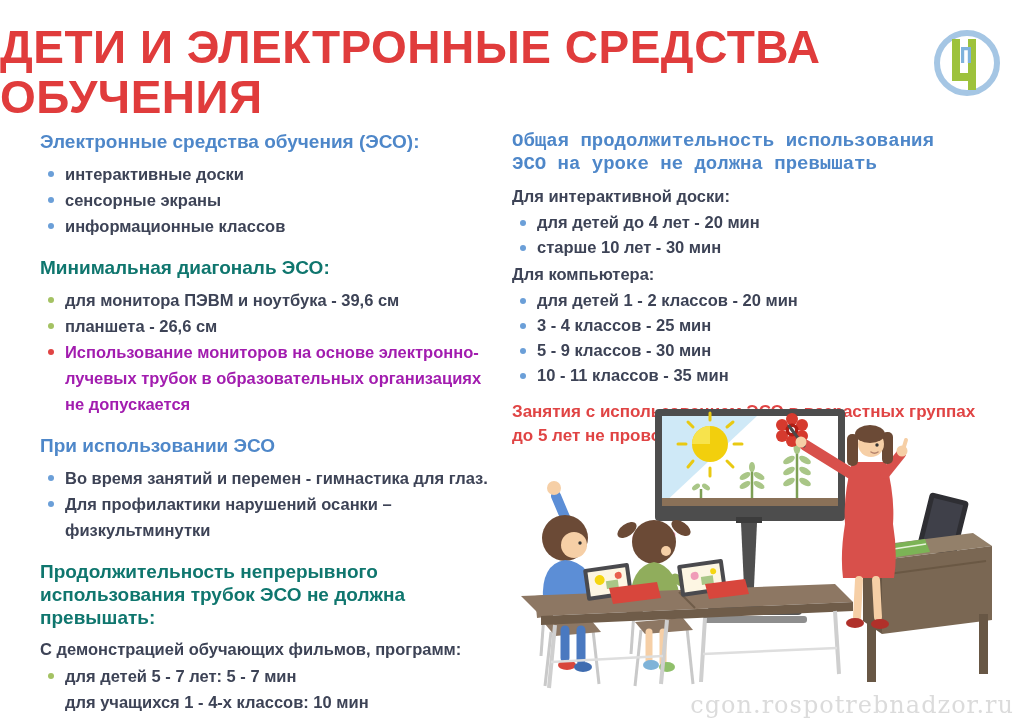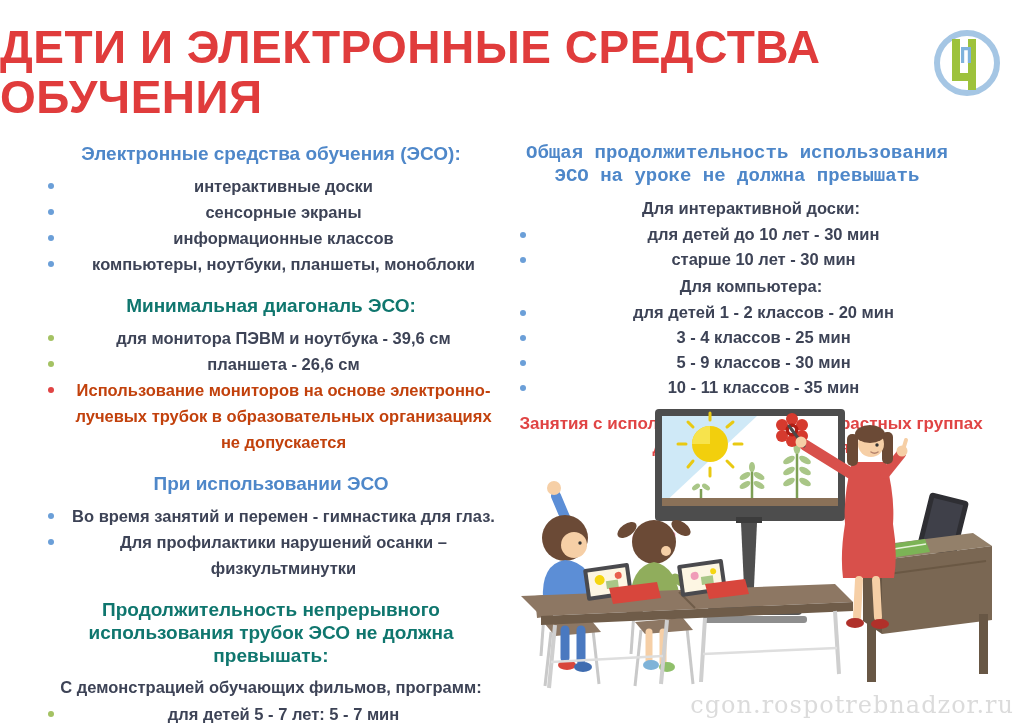--- a/index.html
+++ b/index.html
@@ -11,35 +11,35 @@
   .title{
     position:absolute;top:22px;left:0;width:100%;box-sizing:border-box;padding-right:48px;
     text-align:left;color:#e03c3c;font-weight:800;font-size:46px;line-height:50px;letter-spacing:.5px;
   }
   
   .logo{position:absolute;top:26px;right:20px;width:74px;height:74px;}
   
   .col{position:absolute;top:130px;}
   .col-left{left:40px;width:462px;}
   .col-right{left:512px;width:478px;}
-  .sec{margin:12px 0 17px 0;text-align:center;}
+  .sec{margin:0 0 17px 0;}
   h2.h{margin:0 0 8px 0;font-size:19px;font-weight:800;line-height:23px;}
   .h-blue{color:#4e87c9;}
   .h-green{color:#0f766e;}
   .h-right{max-width:450px;margin-bottom:12px;font-family:Liberation Mono, monospace;}
   ul.list{list-style:none;margin:0 0 2px 0;padding:0;}
   .list li{
     position:relative;padding-left:25px;margin:0;
     font-size:16.5px;font-weight:700;color:#3d4356;line-height:26px;
   }
   .col-right .list li{line-height:25px;}
   .dot{position:absolute;left:8px;top:10px;width:6px;height:6px;border-radius:50%;}
   .list--blue .dot{background:#6b9fd8;}
   .list--green .dot{background:#a4c263;}
-  li.alert{color:#c2410c;}
+  li.alert{color:#a21caf;}
   li.alert .dot{background:#e04444;}
   .sub{margin:0 0 2px 0;font-size:16.5px;font-weight:700;color:#3d4356;line-height:24px;}
   .alert-text{margin:12px 0 0 0;font-size:17px;font-weight:800;color:#e04444;line-height:24px;}
   
   .illu{position:absolute;left:505px;top:403px;width:505px;height:307px;}
   
   .watermark{
     position:absolute;right:10px;bottom:4px;
     font-family:"DejaVu Serif", serif;font-size:24px;letter-spacing:1px;
     color:rgba(125,125,125,0.28);
@@ -67,21 +67,20 @@
   </div>
 
   <section class="col col-left">
 
     <div class="sec">
       <h2 class="h h-blue">Электронные средства обучения (ЭСО):</h2>
       <ul class="list list--blue">
         <li><span class="dot"></span><span>интерактивные доски</span></li>
         <li><span class="dot"></span><span>сенсорные экраны</span></li>
         <li><span class="dot"></span><span>информационные классов</span></li>
-        <li><span class="dot"></span><span>компьютеры, ноутбуки, планшеты, моноблоки</span></li>
       </ul>
     </div>
 
     <div class="sec">
       <h2 class="h h-green">Минимальная диагональ ЭСО:</h2>
       <ul class="list list--green">
         <li><span class="dot"></span><span>для монитора ПЭВМ и ноутбука - 39,6 см</span></li>
         <li><span class="dot"></span><span>планшета - 26,6 см</span></li>
         <li class="alert"><span class="dot"></span><span>Использование мониторов на основе электронно-лучевых трубок в образовательных организациях не допускается</span></li>
       </ul>
@@ -107,21 +106,21 @@
     </div>
 
   </section>
 
   <section class="col col-right">
     <div class="sec">
       <h2 class="h h-blue h-right">Общая продолжительность использования ЭСО на уроке не должна превышать</h2>
 
       <p class="sub">Для интерактивной доски:</p>
       <ul class="list list--blue">
-        <li><span class="dot"></span><span>для детей до 10 лет - 30 мин</span></li>
+        <li><span class="dot"></span><span>для детей до 4 лет - 20 мин</span></li>
         <li><span class="dot"></span><span>старше 10 лет - 30 мин</span></li>
       </ul>
 
       <p class="sub">Для компьютера:</p>
       <ul class="list list--blue">
         <li><span class="dot"></span><span>для детей 1 - 2 классов - 20 мин</span></li>
         <li><span class="dot"></span><span>3 - 4 классов - 25 мин</span></li>
         <li><span class="dot"></span><span>5 - 9 классов - 30 мин</span></li>
         <li><span class="dot"></span><span>10 - 11 классов - 35 мин</span></li>
       </ul>

